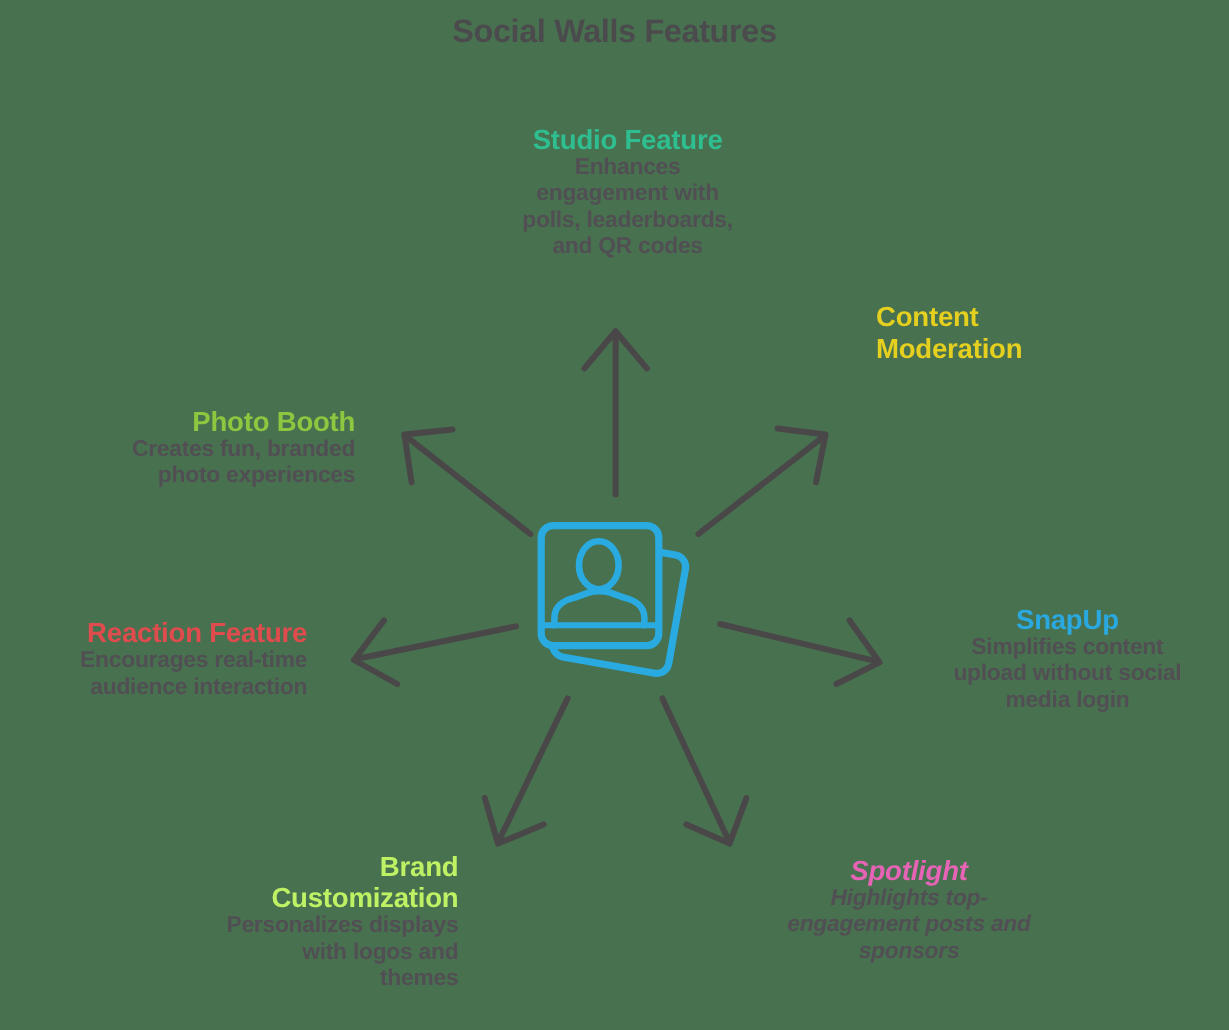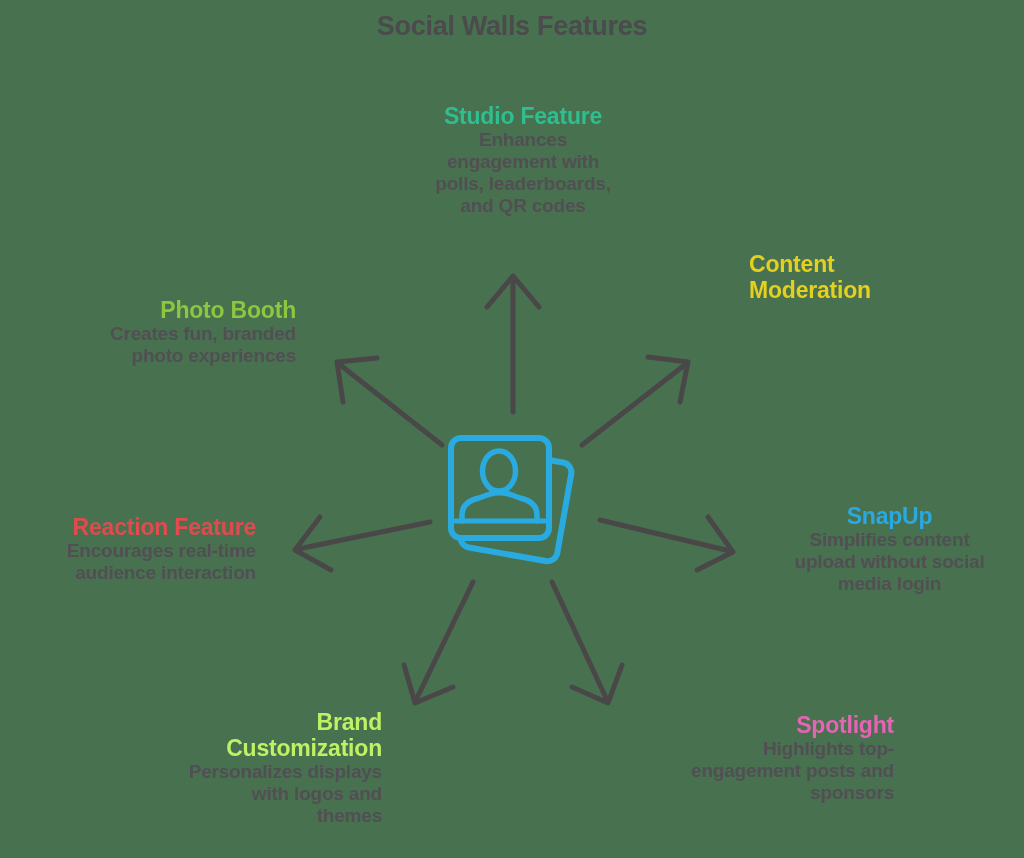--- a/index.html
+++ b/index.html
@@ -46,21 +46,21 @@
     font-weight: 700;
     line-height: 22px;
     color: #514f53;
     white-space: pre-line;
   }
   .f-studio    { top: 103px; left: 388px; width: 270px; text-align: center; }
   .f-content   { top: 251px; left: 730px; width: 230px; text-align: left; }
   .f-photo     { top: 297px; right: 728px; width: 270px; text-align: right; }
   .f-reaction  { top: 514px; right: 768px; width: 270px; text-align: right; }
   .f-snapup    { top: 503px; left: 772px; width: 235px; text-align: center; }
-  .f-spotlight { top: 712px; left: 669px; width: 225px; text-align: right; }
+  .f-spotlight { top: 712px; left: 645px; width: 225px; text-align: center; font-style: italic; }
   .f-brand     { top: 709px; right: 642px; width: 260px; text-align: right; }
 </style>
 </head>
 <body>
 
 <div class="canvas" style="background-color: rgb(72, 113, 80);">
 
   <div class="page-title">Social Walls Features</div>
 
   <svg class="diagram" width="1024" height="858" viewBox="0 0 1024 858">
@@ -86,21 +86,21 @@
 
   <div class="feature f-studio">
     <div class="f-name" style="color: rgb(47, 190, 144);">Studio Feature</div>
     <div class="f-desc">Enhances
 engagement with
 polls, leaderboards,
 and QR codes</div>
   </div>
 
   <div class="feature f-content">
-    <div class="f-name" style="color: rgb(229, 207, 31); margin-left: 19px;">Content
+    <div class="f-name" style="color: rgb(229, 207, 31);">Content
 Moderation</div>
   </div>
 
   <div class="feature f-snapup">
     <div class="f-name" style="color: rgb(41, 169, 224);">SnapUp</div>
     <div class="f-desc">Simplifies content
 upload without social
 media login</div>
   </div>
 
@@ -119,18 +119,18 @@
 themes</div>
   </div>
 
   <div class="feature f-reaction">
     <div class="f-name" style="color: rgb(224, 75, 78);">Reaction Feature</div>
     <div class="f-desc">Encourages real-time
 audience interaction</div>
   </div>
 
   <div class="feature f-photo">
-    <div class="f-name" style="color: rgb(141, 198, 63);">Photo Booth</div>
+    <div class="f-name" style="color: rgb(141, 198, 63); margin-top: 41px;">Photo Booth</div>
     <div class="f-desc">Creates fun, branded
 photo experiences</div>
   </div>
 
 </div>
 
 </body></html>

